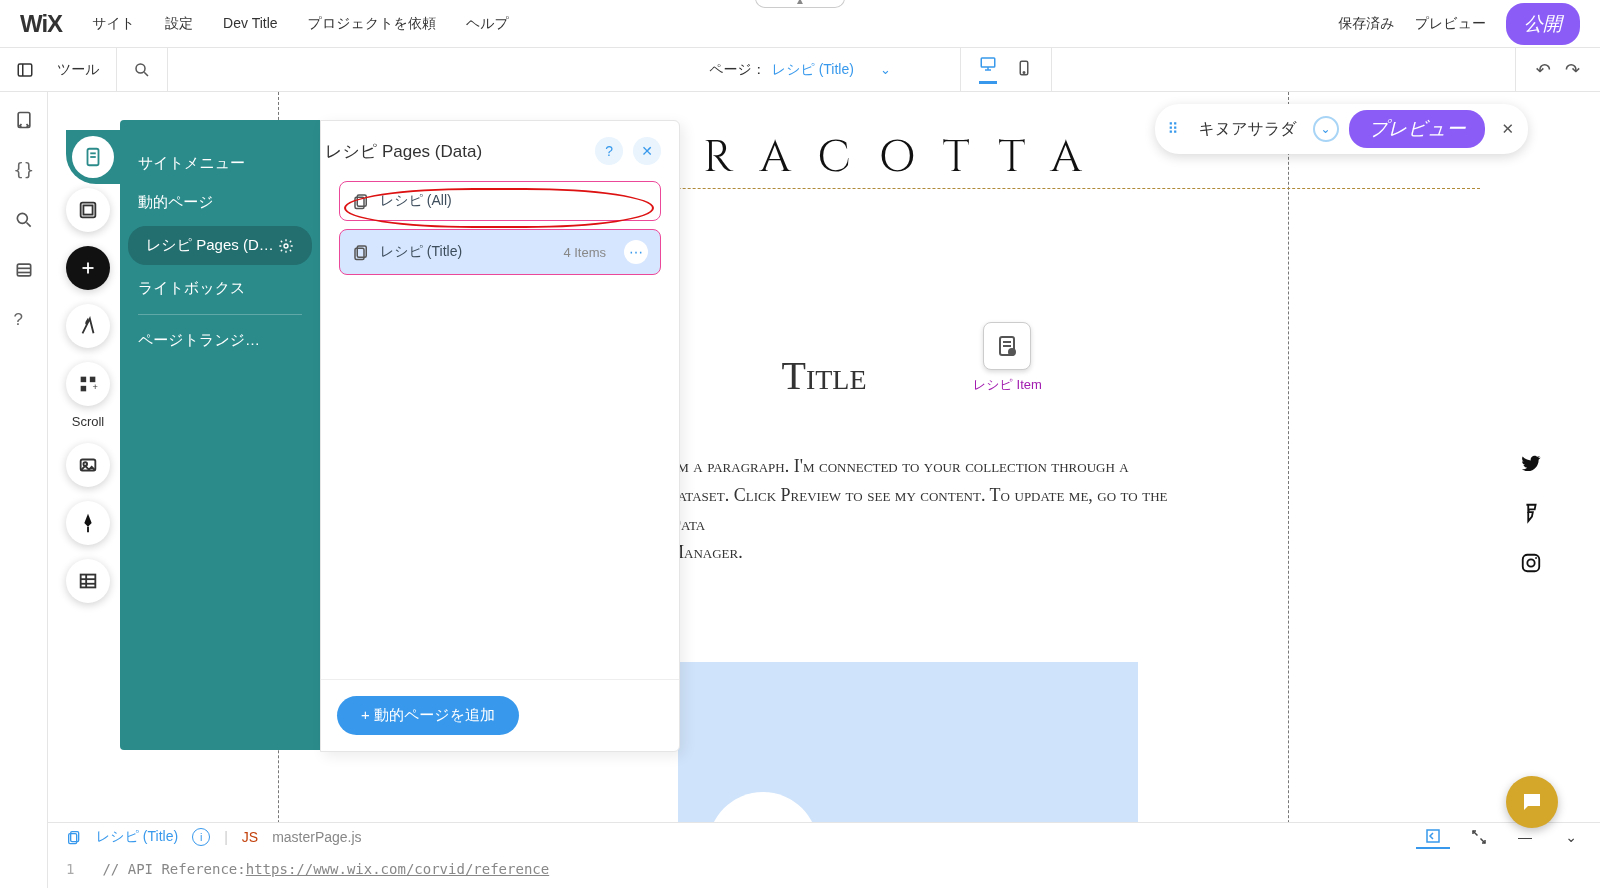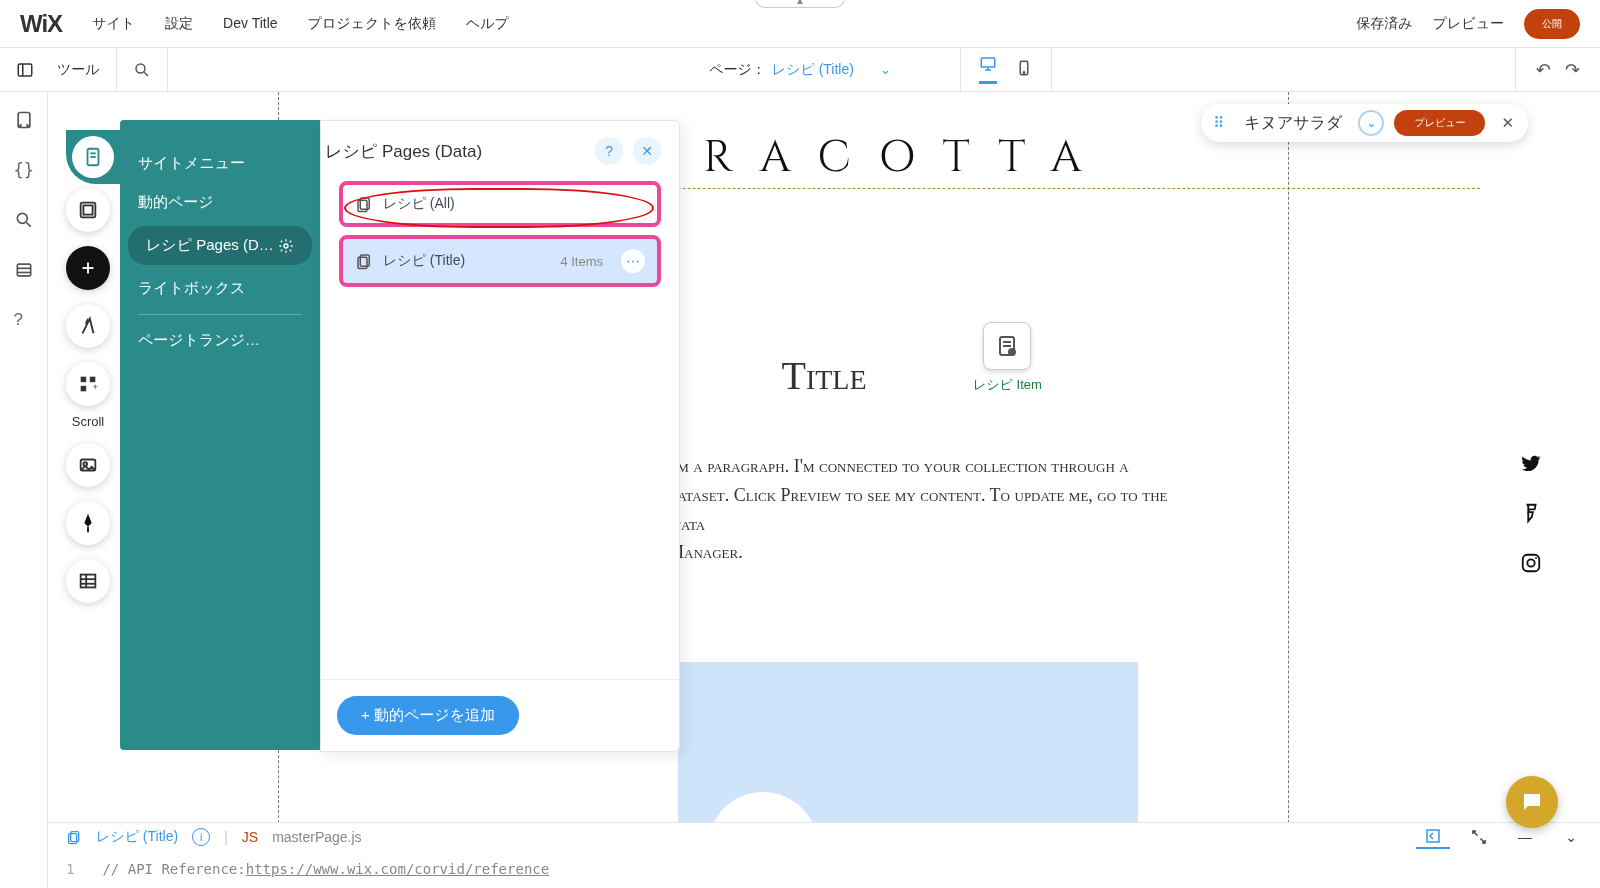--- a/index.html
+++ b/index.html
@@ -29,22 +29,22 @@
   .topbar-collapse {
     position: absolute; left: 50%; transform: translateX(-50%);
     top: -6px; width: 90px; height: 14px;
     border: 1px solid #ccc; border-top: none;
     border-radius: 0 0 10px 10px;
     display: flex; align-items: center; justify-content: center;
     font-size: 10px; color: #888; background: #fff;
   }
   .topbar-right { margin-left: auto; display: flex; align-items: center; gap: 20px; }
   .btn-primary {
-    background: #c2410c; color: #fff; border: none;
-    padding: 8px 18px; border-radius: 18px; font-size: 10px; cursor: pointer;
+    background: #8b5cf6; color: #fff; border: none;
+    padding: 8px 18px; border-radius: 18px; font-size: 19px; cursor: pointer; font-style: italic;
   }
   
   .secondbar {
     display: flex; align-items: center; height: 44px;
     border-bottom: 1px solid #e5e5e5;
     position: relative;
     z-index: 5;
   }
   .secondbar .cell {
     display: flex; align-items: center; gap: 23px;
@@ -147,21 +147,21 @@
   }
   .popout-header .title { font-size: 17px; color: #333; }
   .circle-btn {
     width: 28px; height: 28px; border-radius: 50%;
     background: #e9f4fd; color: #3899ec;
     display: inline-flex; align-items: center; justify-content: center;
     cursor: pointer; font-size: 14px; margin-left: 6px;
   }
   .popout-body { padding: 8px 18px; }
   .list-row {
-    border: 4px solid #ec4899; border-radius: 8px;
+    border: 1px solid #ec4899; border-radius: 8px;
     padding: 10px 12px; display: flex; align-items: center;
     gap: 10px; margin-bottom: 8px;
     color: #3d4d5c;
   }
   .list-row .chip { color: #888; margin-left: auto; font-size: 13px;}
   .list-row.selected { background: #d6e6fe; }
   .list-row .more { width: 24px; height:24px; border-radius:50%; background:#fff; display:flex;align-items:center;justify-content:center;color:#3899ec; margin-left:8px;}
   .red-oval {
     position: absolute; border: 2px solid #d11; border-radius: 50%/60%;
     width: 310px; height: 40px; left: 344px; top: 188px; z-index: 18;
@@ -191,21 +191,21 @@
     font-variant: small-caps; font-family: "Trajan Pro", serif;
     font-size: 40px;
   }
   .recipe-item {
     position:absolute; left:925px; top:230px; text-align:center;
   }
   .recipe-item .box {
     width:48px;height:48px;border-radius:8px;background:#fff;border:1px solid #ccc;box-shadow:0 2px 5px rgba(0,0,0,.15);
     display:flex;align-items:center;justify-content:center;margin:0 auto 6px;
   }
-  .recipe-item .lbl{ font-size:13px; color:#15803d;}
+  .recipe-item .lbl{ font-size:13px; color:#a21caf;}
   .para {
     position:absolute; left:620px; top:360px; width:540px;
     font-variant: small-caps; font-family: "Trajan Pro", serif;
     font-size: 18px; line-height: 1.6; color:#333;
   }
   .big-block {
     position:absolute; left:630px; top:570px; width:460px; height:160px;
     background:#cfe3fa;
   }
   .circle-shape{

